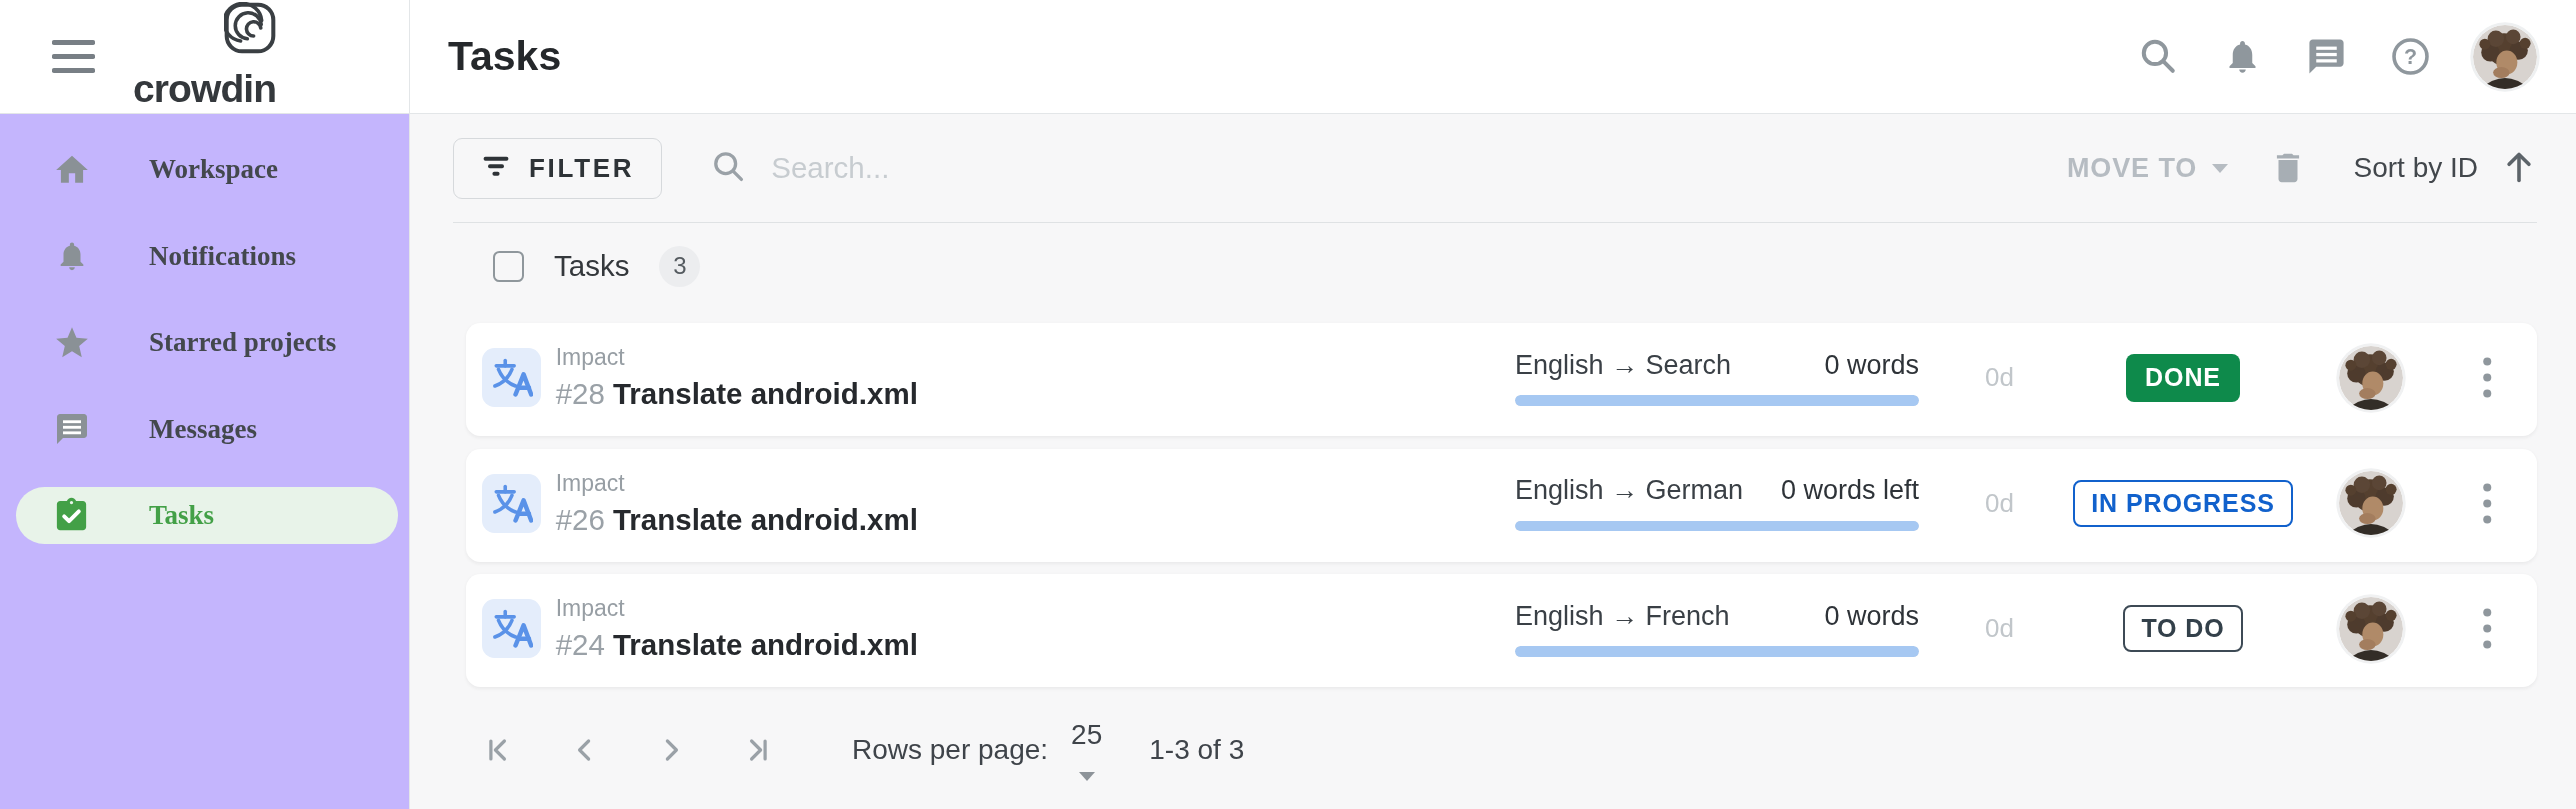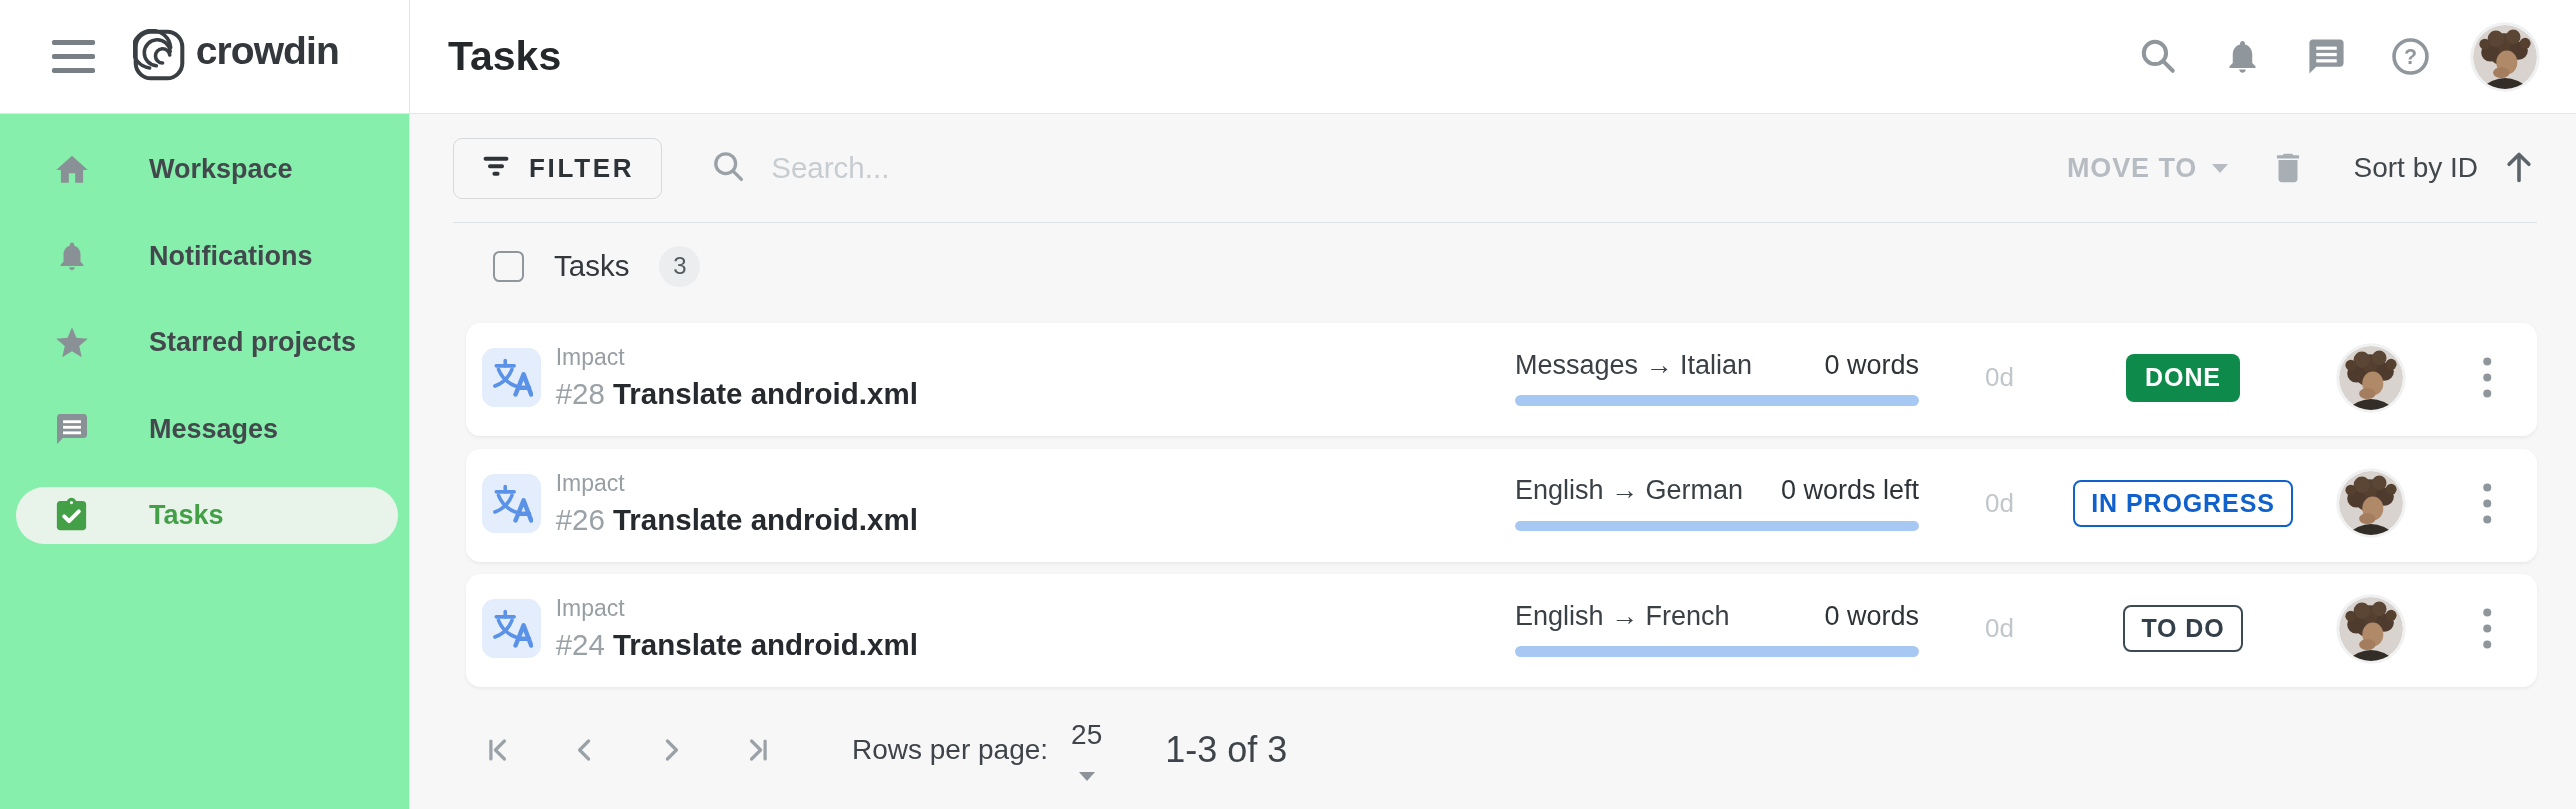--- a/index.html
+++ b/index.html
@@ -6,32 +6,32 @@
   html,body { width:2576px; height:809px; background:#fff; }
   body { font-family:"Liberation Sans","DejaVu Sans",sans-serif; color:#26292d; overflow:hidden; }
 
   .app { display:grid; grid-template-columns:410px 1fr; grid-template-rows:114px 695px; width:2576px; height:809px; }
 
   
   .topbar-left { background:#fff; border-right:0.9px solid #e3e6e8; border-bottom:0.9px solid #e3e6e8;
                  display:flex; align-items:center; padding-left:52px; gap:38px; }
   .hamburger { width:43px; height:34px; display:flex; flex-direction:column; justify-content:space-between; cursor:pointer; }
   .hamburger span { display:block; height:5.4px; border-radius:1.8px; background:#787f85; }
-  .brand { display:flex; align-items:flex-start; gap:10.7px; cursor:pointer; }
+  .brand { display:flex; align-items:flex-end; gap:10.7px; cursor:pointer;flex-direction:column; }
   .brand-word { font-size:39px; font-weight:700; letter-spacing:-0.9px; color:#34383c; }
 
   .topbar-main { background:#fff; border-bottom:0.9px solid #e3e6e8; display:flex; align-items:center; padding:0 39px 0 38px; }
   .page-title { font-size:41px; font-weight:700; color:#25282b; }
   .topbar-actions { margin-left:auto; display:flex; align-items:center; gap:41px; }
   .icon-btn { width:43px; height:43px; display:flex; align-items:center; justify-content:center; cursor:pointer; }
   .avatar { width:64px; height:64px; border-radius:50%; overflow:hidden; box-shadow:0 0 0 2.7px #eef0f1; cursor:pointer; flex:none; }
   .avatar svg { display:block; }
 
   
-  .sidebar { background:#86efac; border-right:0.9px solid #e3e6e8; padding-top:27px; }
+  .sidebar { background:#c4b5fd; border-right:0.9px solid #e3e6e8; padding-top:27px;font-family:Liberation Serif, serif; }
   .nav-item { height:57px; margin:0 10.7px 29.5px 16px; border-radius:29px; display:flex; align-items:center;
               padding-left:35px; gap:57px; cursor:pointer; }
   .nav-item .nav-ico { width:41px; display:flex; justify-content:center; }
   .nav-item .nav-label { font-size:27px; font-weight:700; color:#43484d; }
   .nav-item.active { background:#e8f3e9; }
   .nav-item.active .nav-label { color:#43a047; }
 
   
   .main { background:#f7f7f8; padding:0 39px 0 43px; }
 
@@ -88,21 +88,21 @@
   .cell-avatar { display:flex; justify-content:center; }
   .cell-avatar .avatar { box-shadow:0 0 0 2.7px #f0f1f2; }
   .cell-menu { display:flex; justify-content:center; cursor:pointer; }
 
   .pagination { height:86px; margin-top:19.7px; display:flex; align-items:center; padding-left:25px; }
   .page-btn { width:41px; height:41px; display:flex; align-items:center; justify-content:center; margin-right:45px; cursor:pointer; }
   .rpp-label { margin-left:30px; font-size:28px; color:#3f444a; }
   .rpp-select { margin-left:23px; display:flex; align-items:center; gap:21.5px; cursor:pointer;flex-direction:column; }
   .rpp-value { font-size:28px; color:#3f444a; }
   .caret.dark { border-top-color:#8d9399; }
-  .range { margin-left:63px; font-size:36px; color:#3f444a; }
+  .range { margin-left:47px; font-size:28px; color:#3f444a; }
 </style>
 </head>
 <body>
 
 <div class="app">
 
   <div class="topbar-left">
     <div class="hamburger">
         <span></span>
         <span></span>
@@ -281,21 +281,21 @@
         <div class="name-text">
           <div class="project">Impact</div>
           <div class="name-line">
             <span class="task-id">#28</span>
             <span class="task-title">Translate android.xml</span>
           </div>
         </div>
       </div>
       <div class="cell-progress">
         <div class="lang-row">
-          <span class="lang">Messages → Italian</span>
+          <span class="lang">English → Search</span>
           <span class="words">0 words</span>
         </div>
         <div class="bar">
             <div class="bar-fill" style="width: 100%;"></div>
           </div>
       </div>
       <div class="cell-due">0d</div>
       <div class="cell-status">
         <span class="badge done">DONE</span>
       </div>

